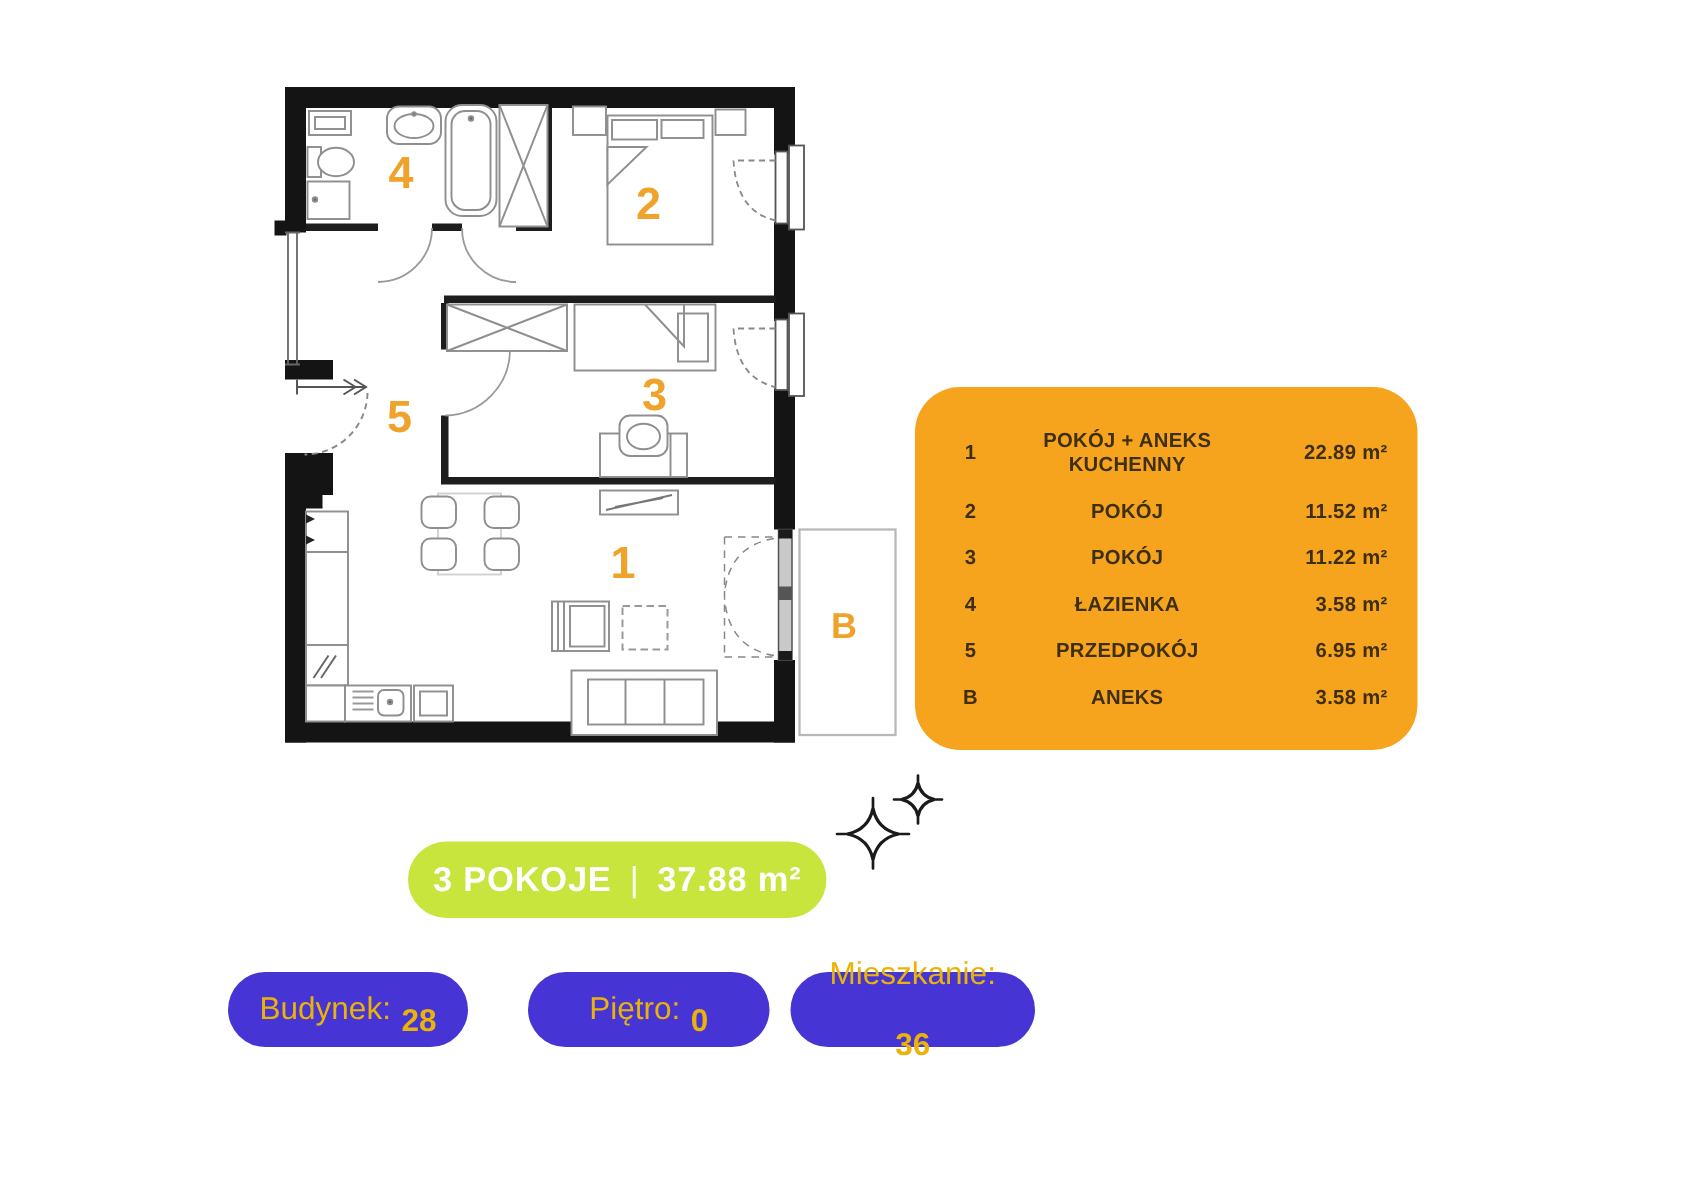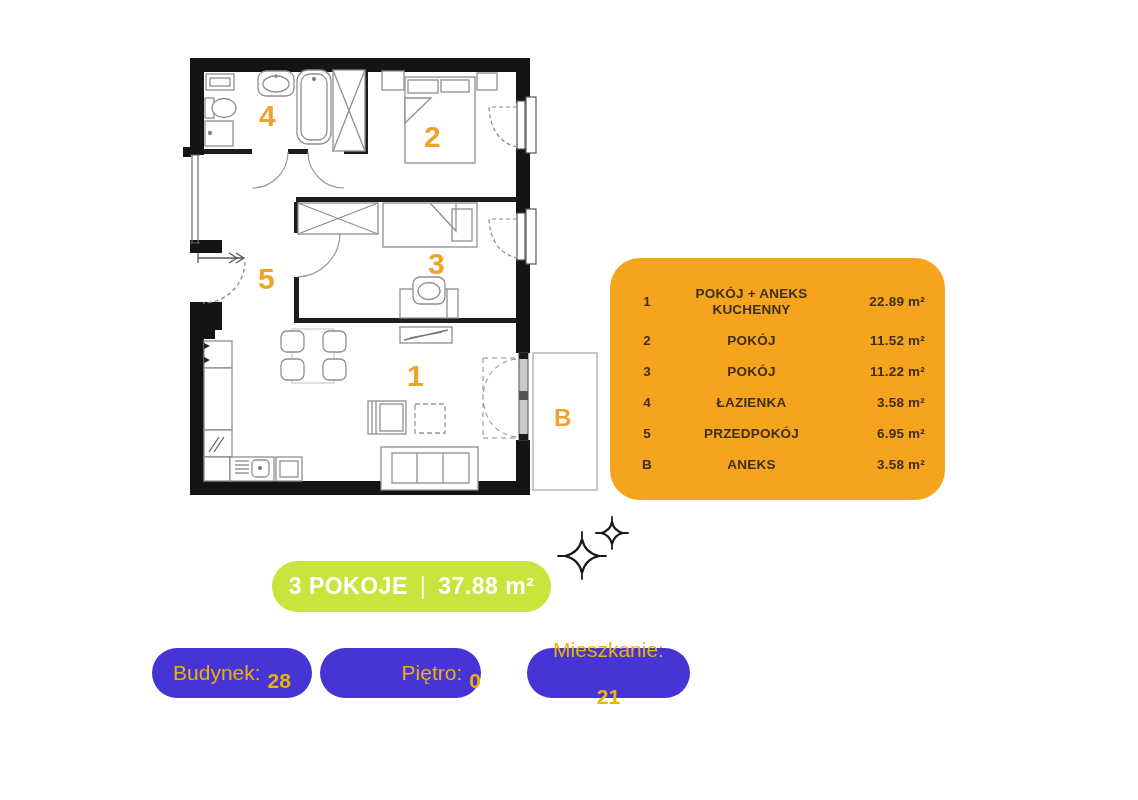--- a/index.html
+++ b/index.html
@@ -28,21 +28,21 @@
   
   #summary-pill{position:absolute;left:272px;top:561px;width:279px;height:51px;background:#C7E53C;
                 border-radius:26px;z-index:1;display:flex;align-items:center;justify-content:center;
                 gap:12px;color:#fff;font-size:23px;font-weight:bold;letter-spacing:.5px;}
   #summary-pill .sep{font-weight:normal;opacity:.95;}
   
   .info-badge{position:absolute;top:648px;height:50px;background:#4635D4;border-radius:25px;z-index:1;
               display:flex;align-items:center;justify-content:center;gap:7px;color:#eab308;font-size:21px;}
   .info-badge .val{font-weight:bold;margin-top:16px;}
   #badge-0{left:152px;width:160px;}
-  #badge-1{left:320px;width:161px;justify-content:flex-end;}
+  #badge-1{left:352px;width:161px;}
   #badge-2{left:527px;width:163px;flex-direction:column;}
 </style>
 </head>
 <body>
 
 <div id="stage">
 
   <svg id="plan-svg" width="1138" height="800" viewBox="0 0 1138 800">
 
     <g fill="#141414">
@@ -287,16 +287,16 @@
   <div class="info-badge" id="badge-0">
     <span>Budynek:</span>
     <span class="val">28</span>
   </div>
   <div class="info-badge" id="badge-1">
     <span>Piętro:</span>
     <span class="val">0</span>
   </div>
   <div class="info-badge" id="badge-2">
     <span>Mieszkanie:</span>
-    <span class="val">21</span>
+    <span class="val">36</span>
   </div>
 
 </div>
 
 </body></html>

